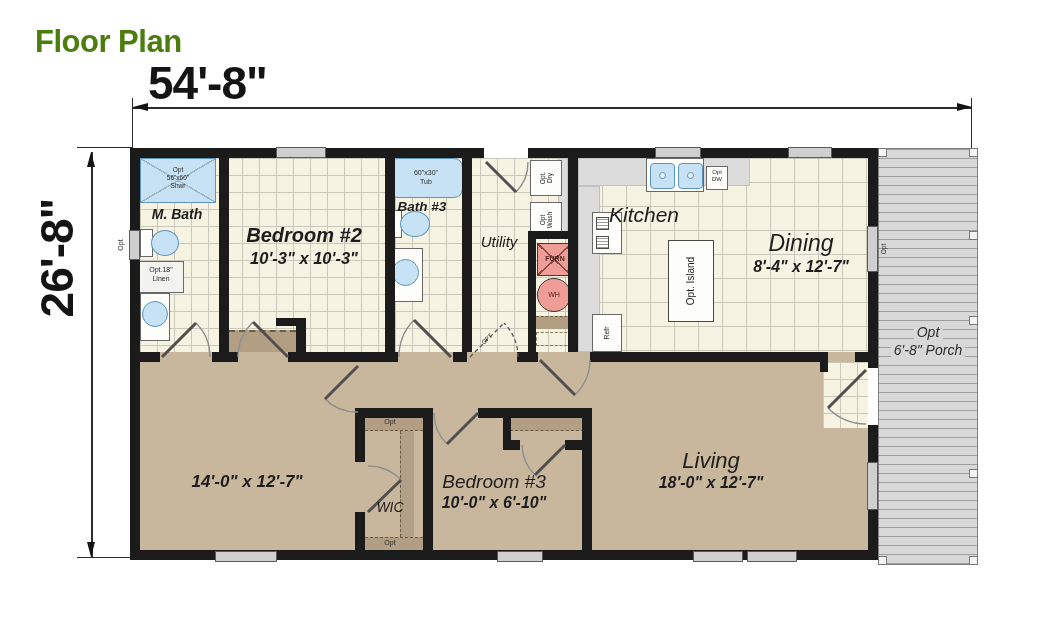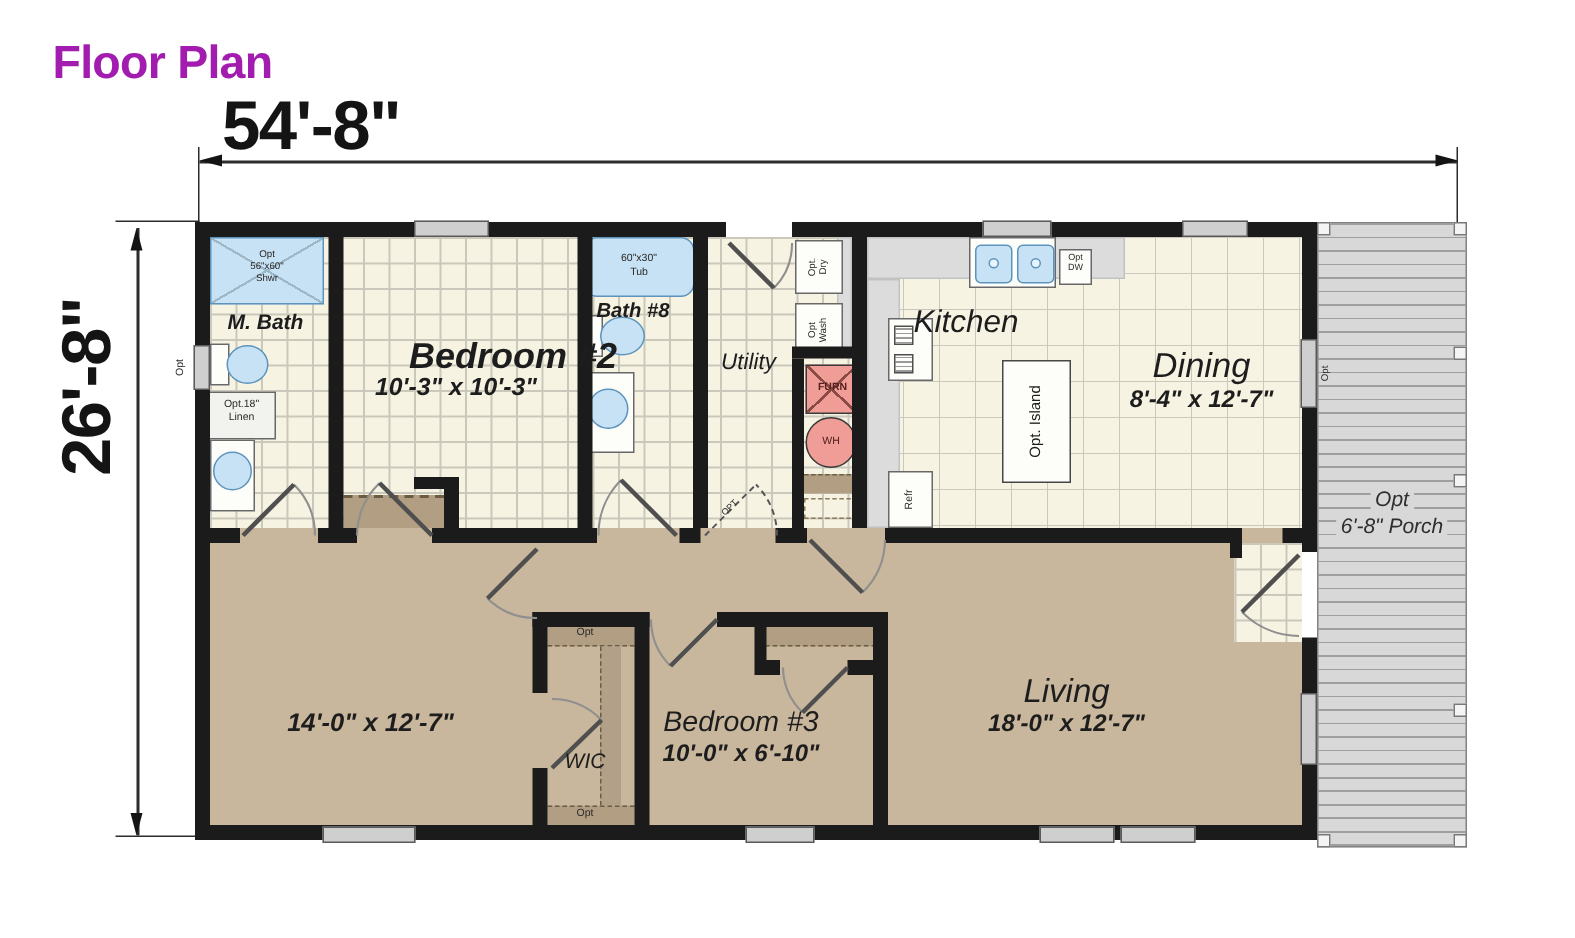--- a/index.html
+++ b/index.html
@@ -35,21 +35,21 @@
      linear-gradient(to bottom right,transparent 49%,#9fb8c8 49%,#9fb8c8 51%,transparent 51%);}
   .post{position:absolute;width:9px;height:9px;background:#f4f4f4;border:1px solid #787878;box-sizing:border-box;}
   .porchlbl{background:#d8d8d8;padding:0 3px;}
   svg.overlay{position:absolute;left:0;top:0;pointer-events:none;}
 </style>
 </head>
 <body>
 
 <div id="canvas">
 
-  <div style="position:absolute;left:35px;top:24px;font-size:31px;font-weight:bold;color:#a21caf;letter-spacing:-0.5px;">Floor Plan</div>
+  <div style="position:absolute;left:35px;top:24px;font-size:31px;font-weight:bold;color:#4d7c0f;letter-spacing:-0.5px;">Floor Plan</div>
 
   <div class="dimtxt" style="left:148px;top:56px;">54'-8"</div>
   <div class="dimline" style="left:133px;top:107px;width:839px;height:1.5px;"></div>
   <div class="dimline" style="left:132px;top:98px;width:1px;height:50px;"></div>
   <div class="dimline" style="left:971px;top:98px;width:1px;height:52px;"></div>
   <div class="arr" style="left:133px;top:103px;border-top:4.5px solid transparent;border-bottom:4.5px solid transparent;border-right:15px solid #141414;"></div>
   <div class="arr" style="left:957px;top:103px;border-top:4.5px solid transparent;border-bottom:4.5px solid transparent;border-left:15px solid #141414;"></div>
 
   <div class="dimtxt" style="left:57px;top:258px;transform:translate(-50%,-50%) rotate(-90deg);">26'-8"</div>
   <div class="dimline" style="left:91px;top:152px;width:1.5px;height:405px;"></div>
@@ -217,23 +217,23 @@
       <path d="M866 370 L828 408"></path>
     </g>
     <g fill="none" stroke="#555" stroke-width="1.3" stroke-dasharray="4 3">
       <path d="M470 357 L504 323"></path>
       <path d="M518 357 A48 48 0 0 0 504 323"></path>
     </g>
   </svg>
   <div style="position:absolute;left:487px;top:339px;transform:translate(-50%,-50%) rotate(-45deg);font-size:6px;color:#2a2a2a;">OPT</div>
 
   <div class="lbl" style="left:177px;top:206px;font-size:14px;">M. Bath</div>
-  <div class="lbl" style="left:304px;top:224px;font-size:24px;margin-left:38px;">Bedroom #2</div>
+  <div class="lbl" style="left:304px;top:224px;font-size:20px;">Bedroom #2</div>
   <div class="lbl" style="left:304px;top:249px;font-size:16.5px;">10'-3" x 10'-3"</div>
-  <div class="lbl" style="left:422px;top:199px;font-size:13.5px;">Bath #8</div>
+  <div class="lbl" style="left:422px;top:199px;font-size:13.5px;">Bath #3</div>
   <div class="lbl" style="left:499px;top:233px;font-size:15px;font-weight:normal;">Utility</div>
   <div class="lbl" style="left:644px;top:203px;font-size:21px;font-weight:normal;">Kitchen</div>
   <div class="lbl" style="left:801px;top:230px;font-size:23px;font-weight:normal;">Dining</div>
   <div class="lbl" style="left:801px;top:258px;font-size:16px;">8'-4" x 12'-7"</div>
   <div class="lbl" style="left:247px;top:472px;font-size:17px;">14'-0" x 12'-7"</div>
   <div class="lbl" style="left:390px;top:499px;font-size:14px;font-weight:normal;">WIC</div>
   <div class="lbl" style="left:494px;top:471px;font-size:19px;font-weight:normal;">Bedroom #3</div>
   <div class="lbl" style="left:494px;top:494px;font-size:16px;">10'-0" x 6'-10"</div>
   <div class="lbl" style="left:711px;top:448px;font-size:22px;font-weight:normal;">Living</div>
   <div class="lbl" style="left:711px;top:474px;font-size:16px;">18'-0" x 12'-7"</div>

